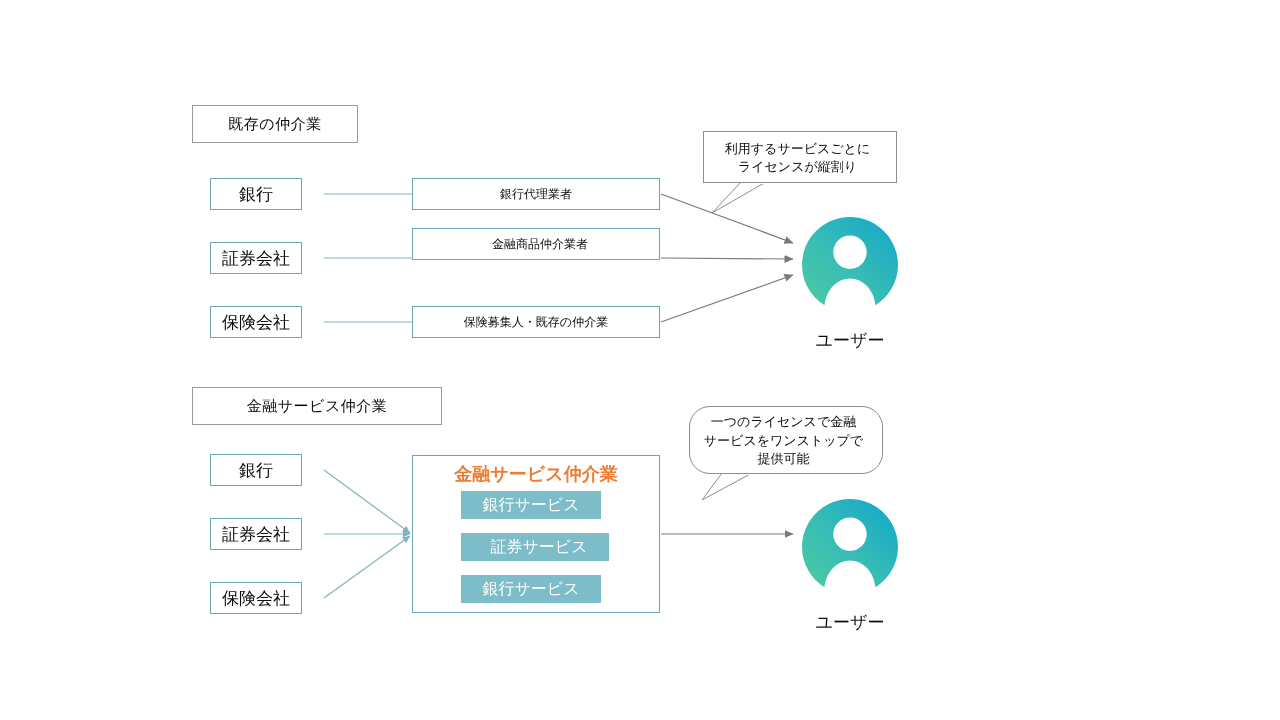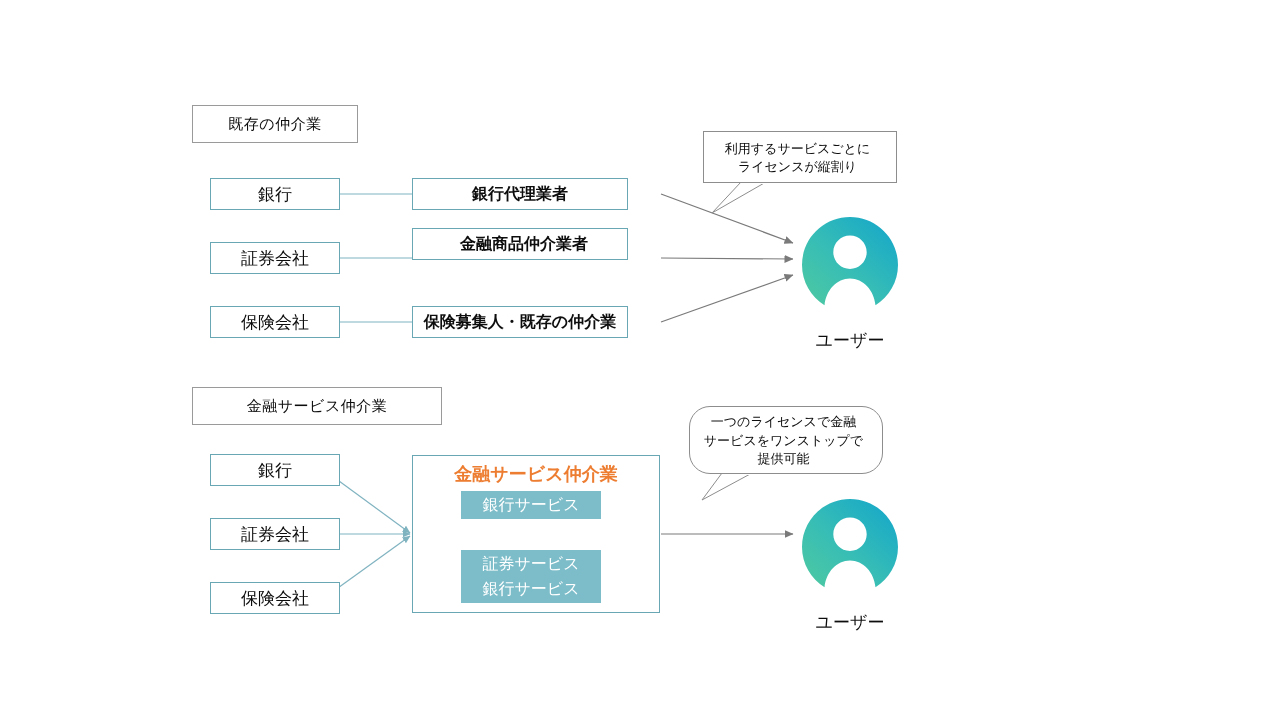--- a/index.html
+++ b/index.html
@@ -44,49 +44,48 @@
     letter-spacing: 0.5px;
     color: #0d0d0d;
     white-space: nowrap;
   }
   #chip-existing { left: 192px; top: 105px; width: 166px; height: 38px; }
   #chip-new      { left: 192px; top: 387px; width: 250px; height: 38px; }
 
   
   .src-box {
     position: absolute;
-    width: 130px;
+    width: 92px;
     height: 32px;
     box-sizing: border-box;
     border: 1.6px solid #6aa7b4;
     background: #ffffff;
     display: flex;
     align-items: center;
     justify-content: center;
     font-size: 17px;
     color: #0d0d0d;
     white-space: nowrap;
   }
 
   
   .mid-box {
     position: absolute;
     left: 412px;
-    width: 216px;
+    width: 248px;
     height: 32px;
     box-sizing: border-box;
     border: 1.6px solid #6aa7b4;
     background: #ffffff;
     display: flex;
     align-items: center;
     justify-content: center;
-    font-size: 16px;
-    color: #0d0d0d;
-    white-space: nowrap;
-    font-weight: bold;
+    font-size: 12px;
+    color: #0d0d0d;
+    white-space: nowrap;
   }
 
   
   #hub-box {
     position: absolute;
     left: 412px;
     top: 455px;
     width: 248px;
     height: 158px;
     box-sizing: border-box;
@@ -111,21 +110,21 @@
     height: 28px;
     background: #7CBDC9;
     color: #ffffff;
     font-size: 16px;
     display: flex;
     align-items: center;
     justify-content: center;
     white-space: nowrap;
   }
   #hub-service-0 { top: 35px; }
-  #hub-service-1 { top: 94px; }
+  #hub-service-1 { top: 77px; padding-left: 8px; }
   #hub-service-2 { top: 119px; }
 
   
   .callout {
     position: absolute;
     box-sizing: border-box;
     border: 1px solid #8d8d8d;
     background: #ffffff;
     font-size: 13px;
     line-height: 1.42;

